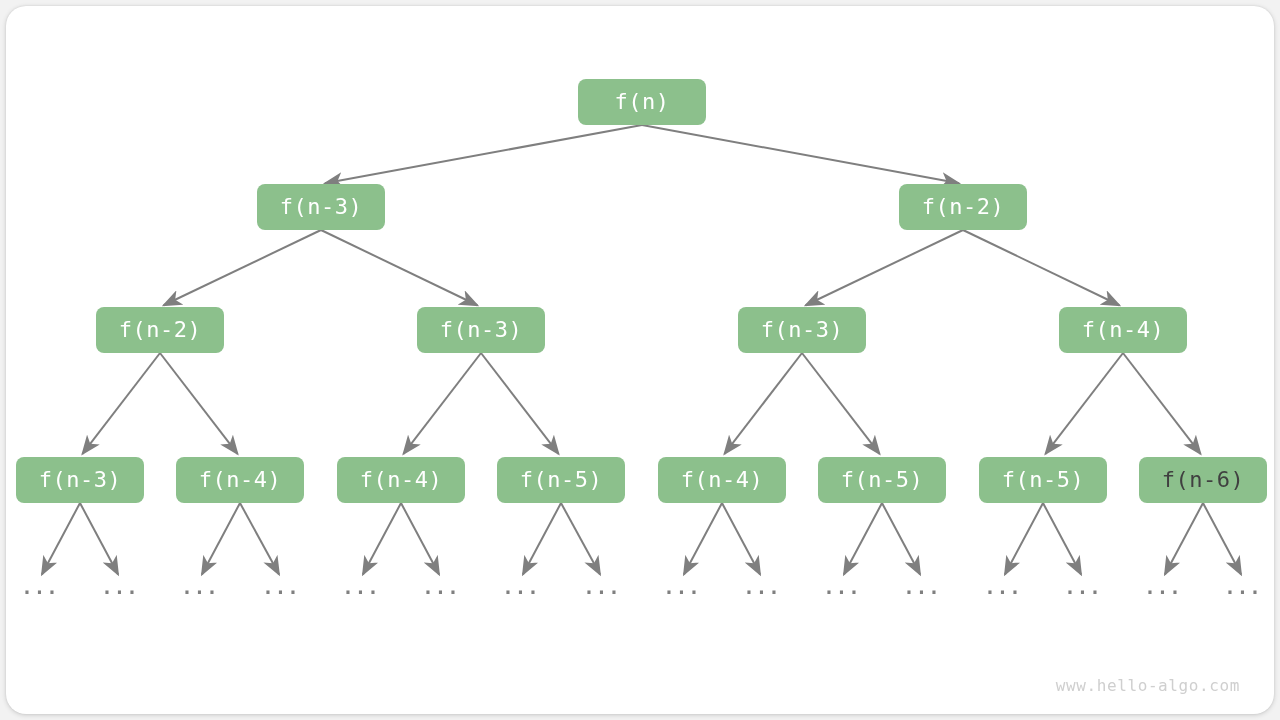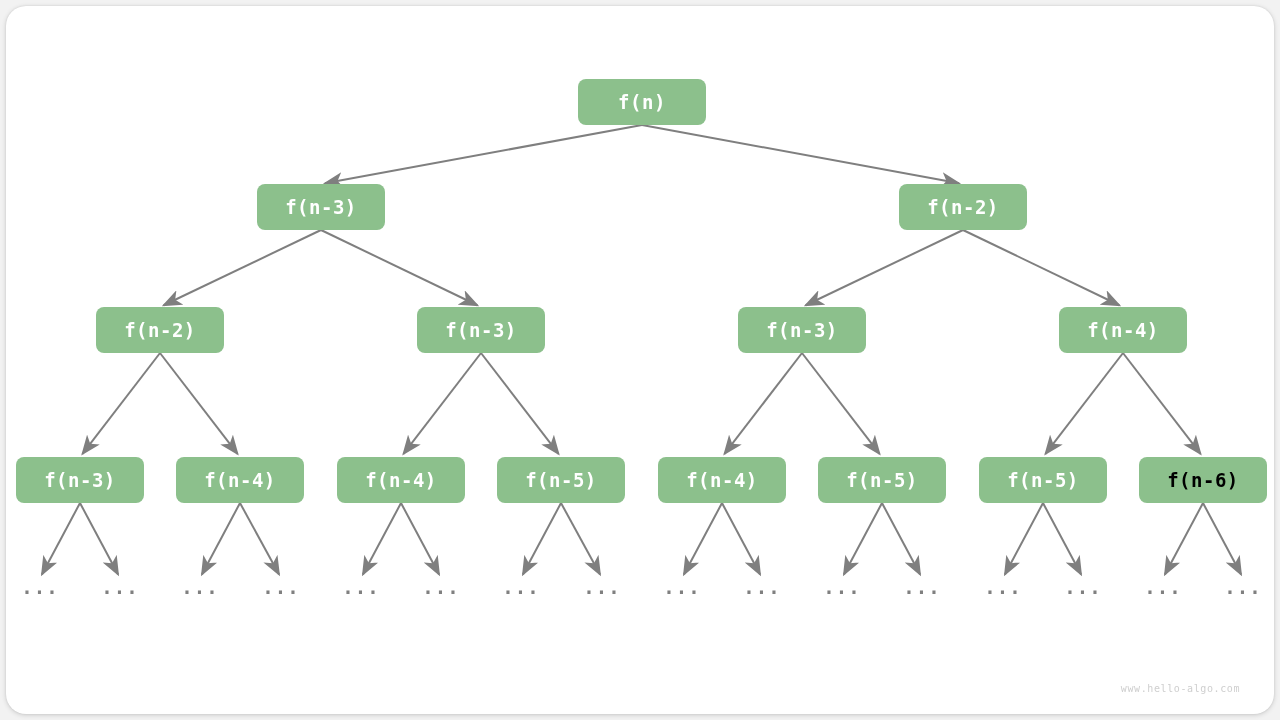--- a/index.html
+++ b/index.html
@@ -39,42 +39,42 @@
     height: 46px;
     background: #8CC08C;
     border-radius: 8px;
     display: flex;
     align-items: center;
     justify-content: center;
     box-sizing: border-box;
   }
   .node-label {
     color: #ffffff;
-    font-size: 19px;
-    font-weight: bold;
+    font-size: 22px;
+    font-weight: normal;
     letter-spacing: 0.5px;
     line-height: 1;
     white-space: nowrap;
   }
   .ellipsis {
     position: absolute;
     width: 40px;
     text-align: center;
     color: #808080;
     font-size: 19px;
     font-weight: bold;
     line-height: 1;
     letter-spacing: 1px;
   }
   #watermark {
     position: absolute;
     right: 40px;
     bottom: 26px;
     color: #cfcfcf;
-    font-size: 10px;
+    font-size: 16px;
     letter-spacing: 0.6px;
     line-height: 1;
   }
 </style>
 </head>
 <body>
 
 <div id="canvas">
   <div id="card"></div>
 
@@ -155,21 +155,21 @@
       <div class="node" style="left: 658px; top: 457px; background: rgb(140, 192, 140);">
         <span class="node-label" style="color: rgb(255, 255, 255);">f(n-4)</span>
       </div>
       <div class="node" style="left: 818px; top: 457px; background: rgb(140, 192, 140);">
         <span class="node-label" style="color: rgb(255, 255, 255);">f(n-5)</span>
       </div>
       <div class="node" style="left: 979px; top: 457px; background: rgb(140, 192, 140);">
         <span class="node-label" style="color: rgb(255, 255, 255);">f(n-5)</span>
       </div>
       <div class="node" style="left: 1139px; top: 457px; background: rgb(140, 192, 140);">
-        <span class="node-label" style="color: #000000;">f(n-6)</span>
+        <span class="node-label" style="color: #404040;">f(n-6)</span>
       </div>
       <div class="ellipsis" style="left: 20px; top: 578px; color: rgb(128, 128, 128);">...</div>
       <div class="ellipsis" style="left: 100px; top: 578px; color: rgb(128, 128, 128);">...</div>
       <div class="ellipsis" style="left: 180px; top: 578px; color: rgb(128, 128, 128);">...</div>
       <div class="ellipsis" style="left: 261px; top: 578px; color: rgb(128, 128, 128);">...</div>
       <div class="ellipsis" style="left: 341px; top: 578px; color: rgb(128, 128, 128);">...</div>
       <div class="ellipsis" style="left: 421px; top: 578px; color: rgb(128, 128, 128);">...</div>
       <div class="ellipsis" style="left: 501px; top: 578px; color: rgb(128, 128, 128);">...</div>
       <div class="ellipsis" style="left: 582px; top: 578px; color: rgb(128, 128, 128);">...</div>
       <div class="ellipsis" style="left: 662px; top: 578px; color: rgb(128, 128, 128);">...</div>

